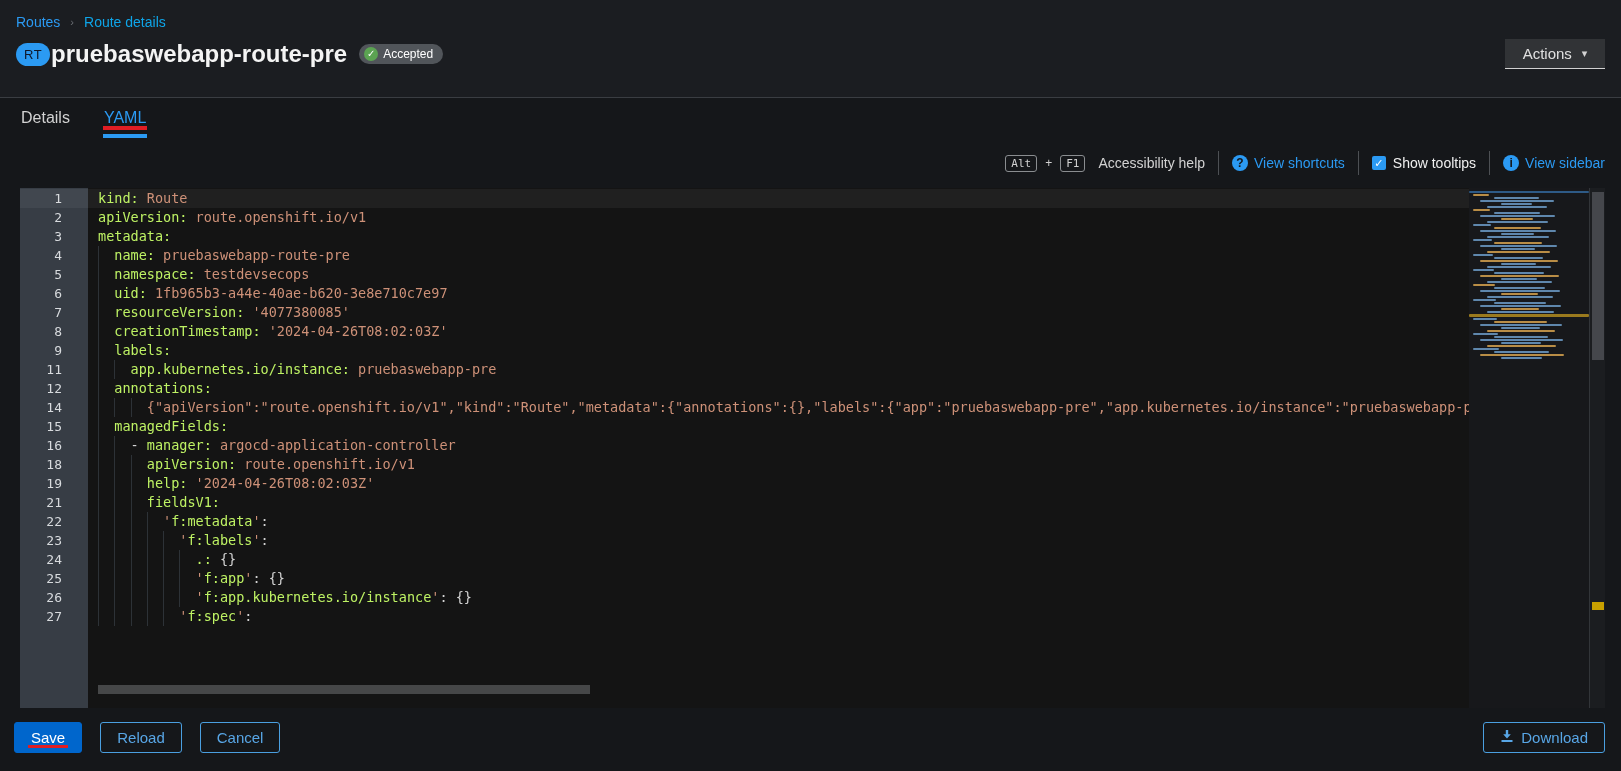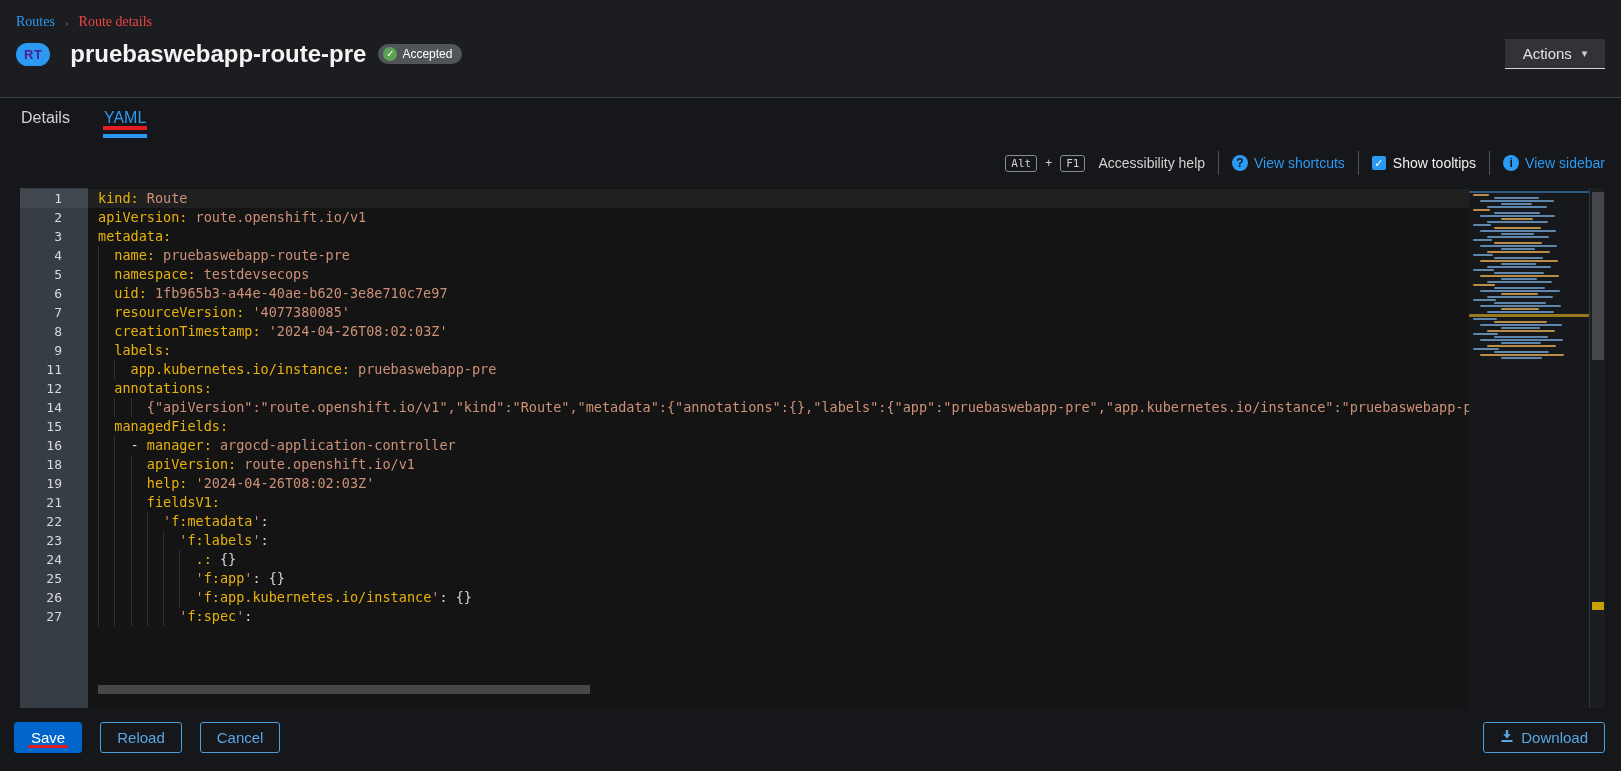--- a/index.html
+++ b/index.html
@@ -4,27 +4,27 @@
 <style>
   * { box-sizing: border-box; }
   html,body { margin:0; padding:0; }
   body {
     width:1621px; height:771px; overflow:hidden;
     background:#15171a; color:#e8e8e8;
     font-family:"Liberation Sans", sans-serif;
   }
   
   .hdr { background:#1b1d21; height:97px; padding:14px 16px 0 16px; }
-  .breadcrumb { display:flex; align-items:center; gap:10px; font-size:14px;font-family:Liberation Serif, serif; }
+  .breadcrumb { display:flex; align-items:center; gap:10px; font-size:14px; }
   .breadcrumb .crumb-link { color:#2b9af3; text-decoration:none; cursor:pointer; }
   .crumb-sep { color:#6a6e73; font-size:11px; }
-  .crumb-cur { color:#ef4444; }
+  .crumb-cur { color:#0ea5e9; }
   .title-row { display:flex; align-items:center; margin-top:9px; }
-  .res-badge { background:#2b9af3; color:#4c1d95; font-weight:bold; font-size:13px;
-    padding:4px 8px; border-radius:13px; margin-right:20px; letter-spacing:.5px; }
+  .res-badge { background:#2b9af3; color:#0f172a; font-weight:normal; font-size:13px;
+    padding:4px 8px; border-radius:13px; margin-right:1px; letter-spacing:.5px; }
   .page-title { font-size:24px; font-weight:600; color:#f4f4f4; }
   .status-badge { margin-left:12px; background:#51555a; border-radius:12px;
     padding:3px 10px 3px 5px; font-size:12px; color:#fff; display:flex; align-items:center; gap:5px; }
   .check-circle { width:14px; height:14px; border-radius:50%; background:#5ba352;
     color:#fff; font-size:10px; line-height:14px; text-align:center; display:inline-block; }
   .actions-btn { margin-left:auto; background:#313336; border:none; border-bottom:1px solid #d2d2d2;
     color:#e0e0e0; font-size:15px; width:100px; height:30px; display:flex; align-items:center;
     justify-content:center; gap:10px; cursor:pointer; font-family:inherit; }
   .caret { font-size:11px; color:#d2d2d2; }
   
@@ -52,21 +52,21 @@
   
   .editor { position:relative; margin:0 16px 0 20px; height:520px; background:#141414; overflow:hidden;
     font-family:"DejaVu Sans Mono", monospace; font-size:13.5px; }
   .gutter-bg { position:absolute; left:0; top:0; width:68px; height:100%; background:#373d45; }
   .lines { position:absolute; left:0; top:1px; right:136px; bottom:0; overflow:hidden; }
   .line { display:flex; height:19px; align-items:center; }
   .line.current { background:rgba(255,255,255,.055); }
   .ln { flex:0 0 68px; text-align:right; padding-right:26px; color:#d8dbde; font-size:13px; }
   .lc { flex:1; position:relative; padding-left:10px; white-space:pre; height:19px; line-height:19px; }
   .guide { position:absolute; top:0; bottom:0; width:1px; background:#2d3237; }
-  .t-k { color:#eab308; }
+  .t-k { color:#bef264; }
   .t-s { color:#ce9178; }
   .t-w { color:#d4d4d4; }
   .t-p { color:#d4d4d4; }
   .hthumb { position:absolute; left:78px; top:497px; width:492px; height:9px;
     background:rgba(130,132,136,.45); cursor:pointer; }
   .minimap { position:absolute; top:0; right:16px; width:120px; height:100%;
     background:#17181b; padding-top:3px; cursor:pointer; }
   .mrow { height:2px; margin:0 0 1px 0; border-radius:1px; }
   .ruler { position:absolute; top:0; right:0; width:16px; height:100%;
     background:#1b1d20; border-left:1px solid #323539; }

